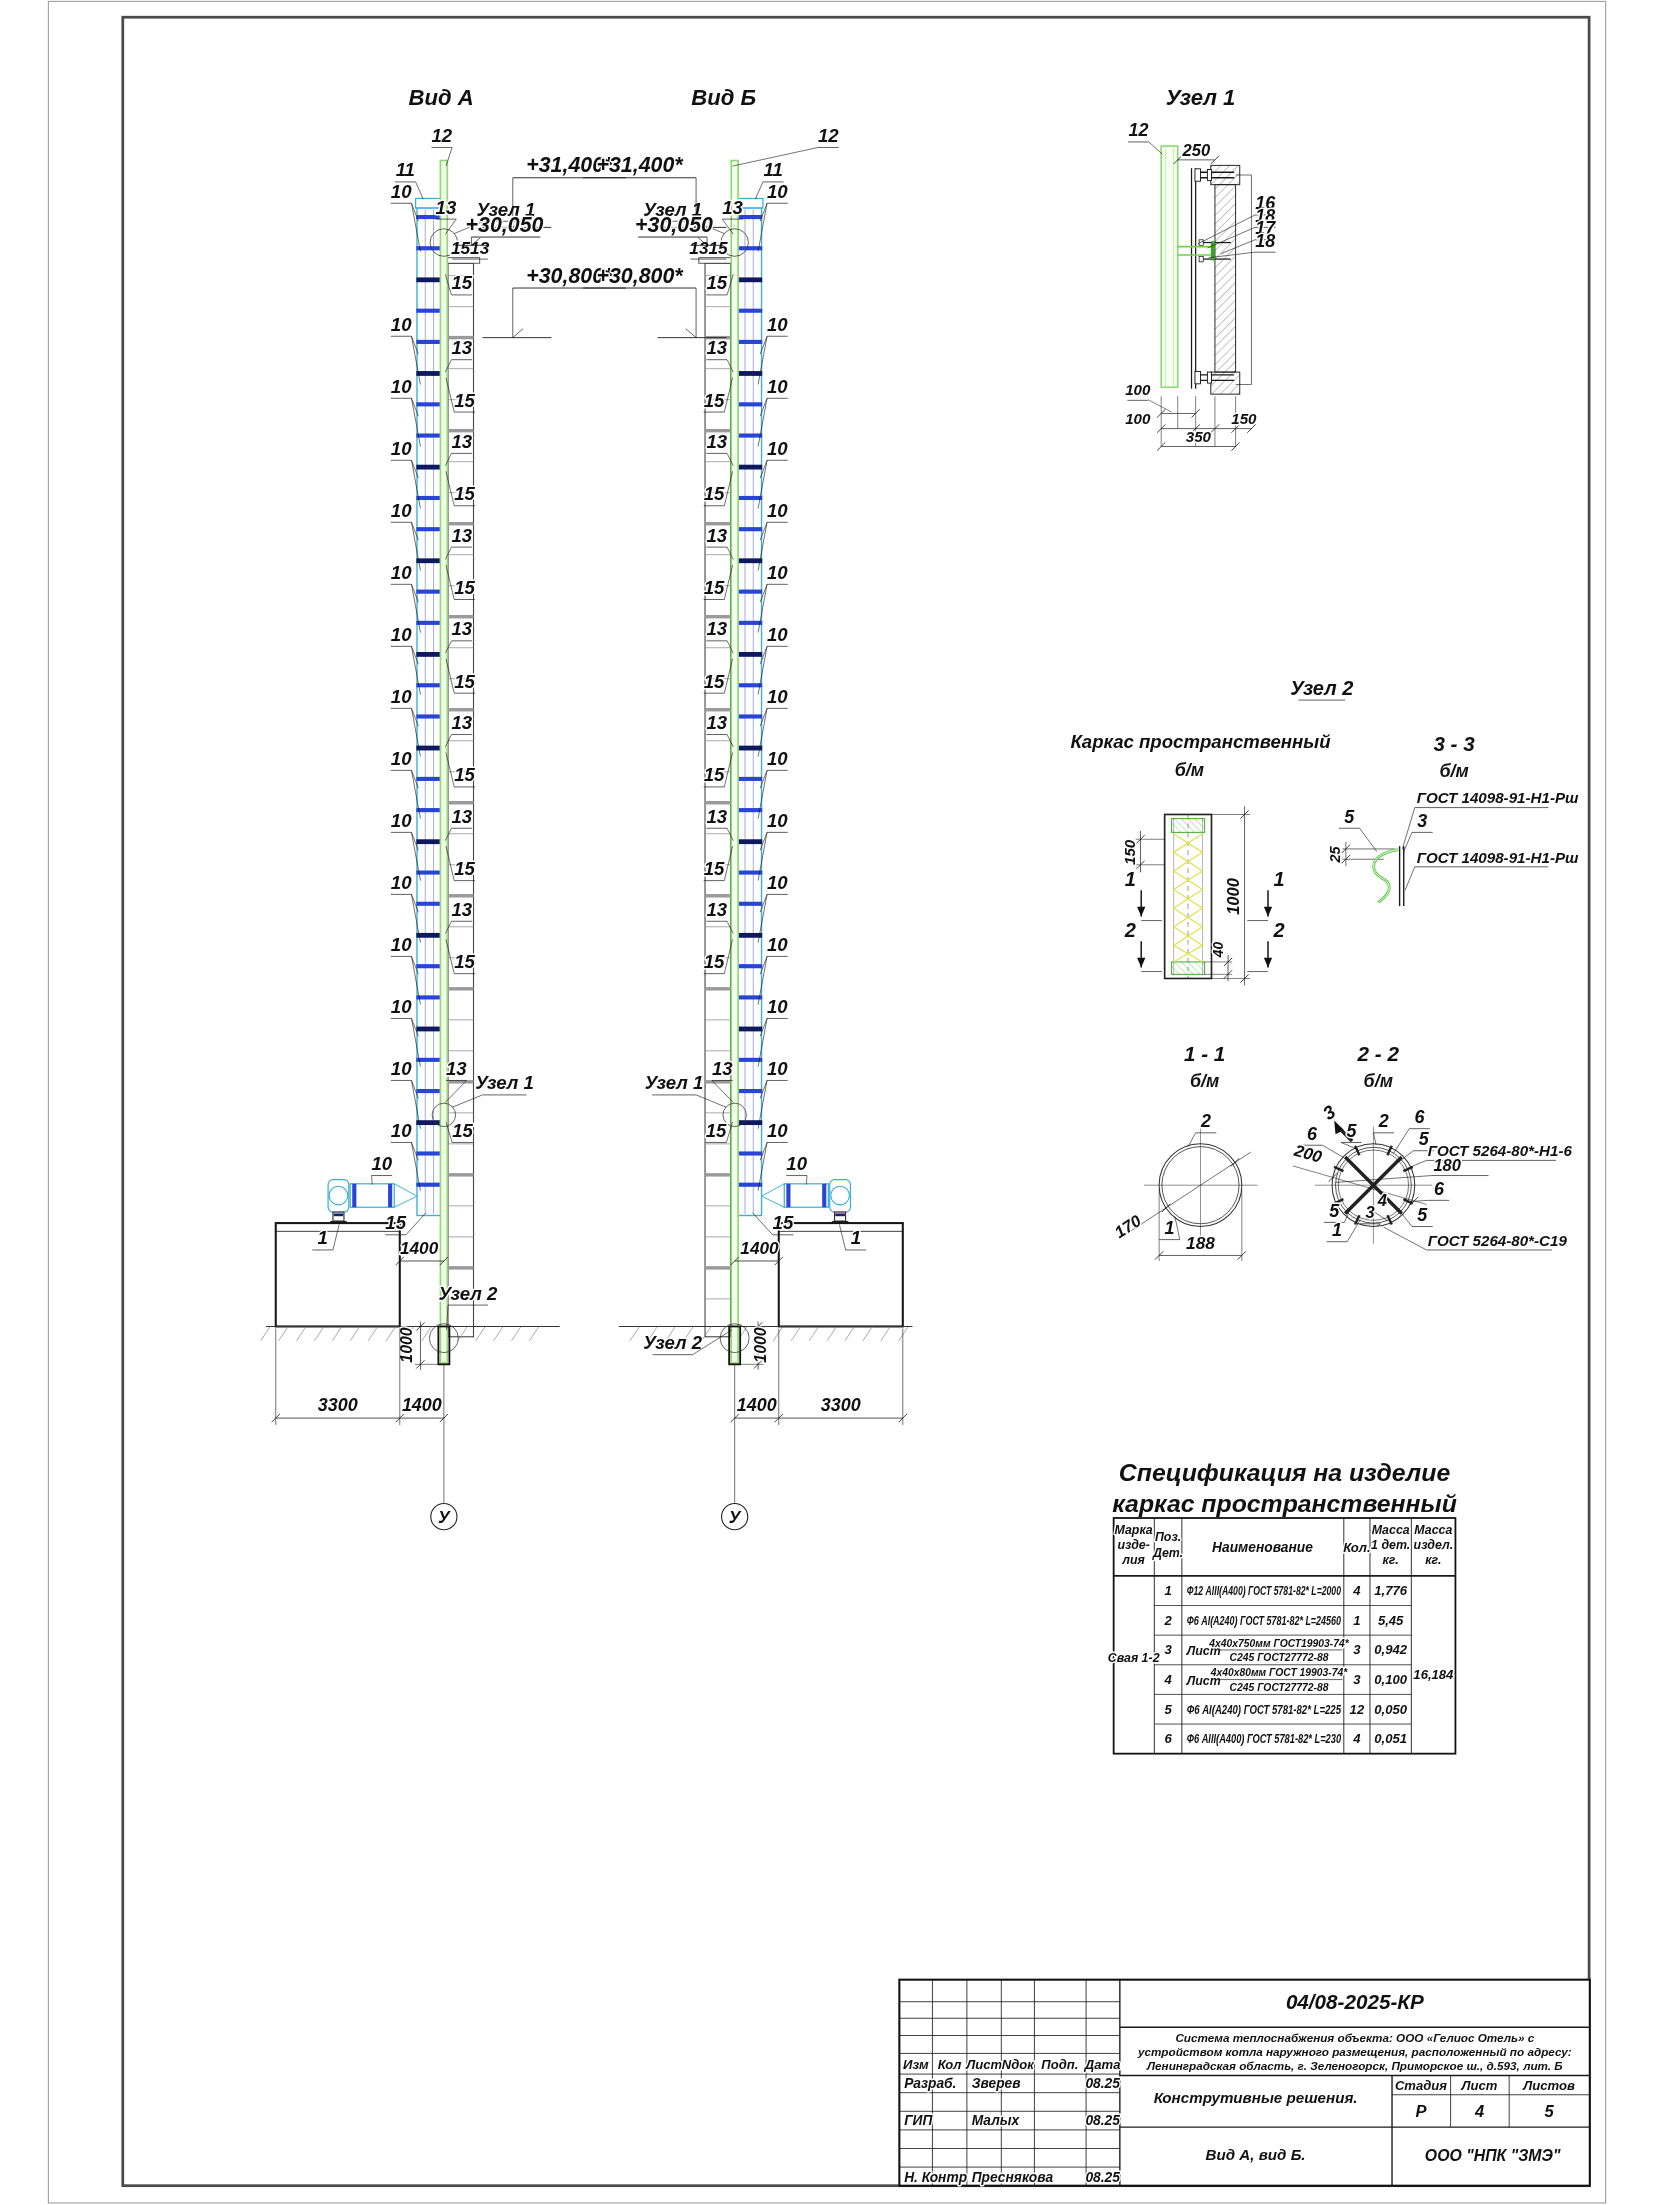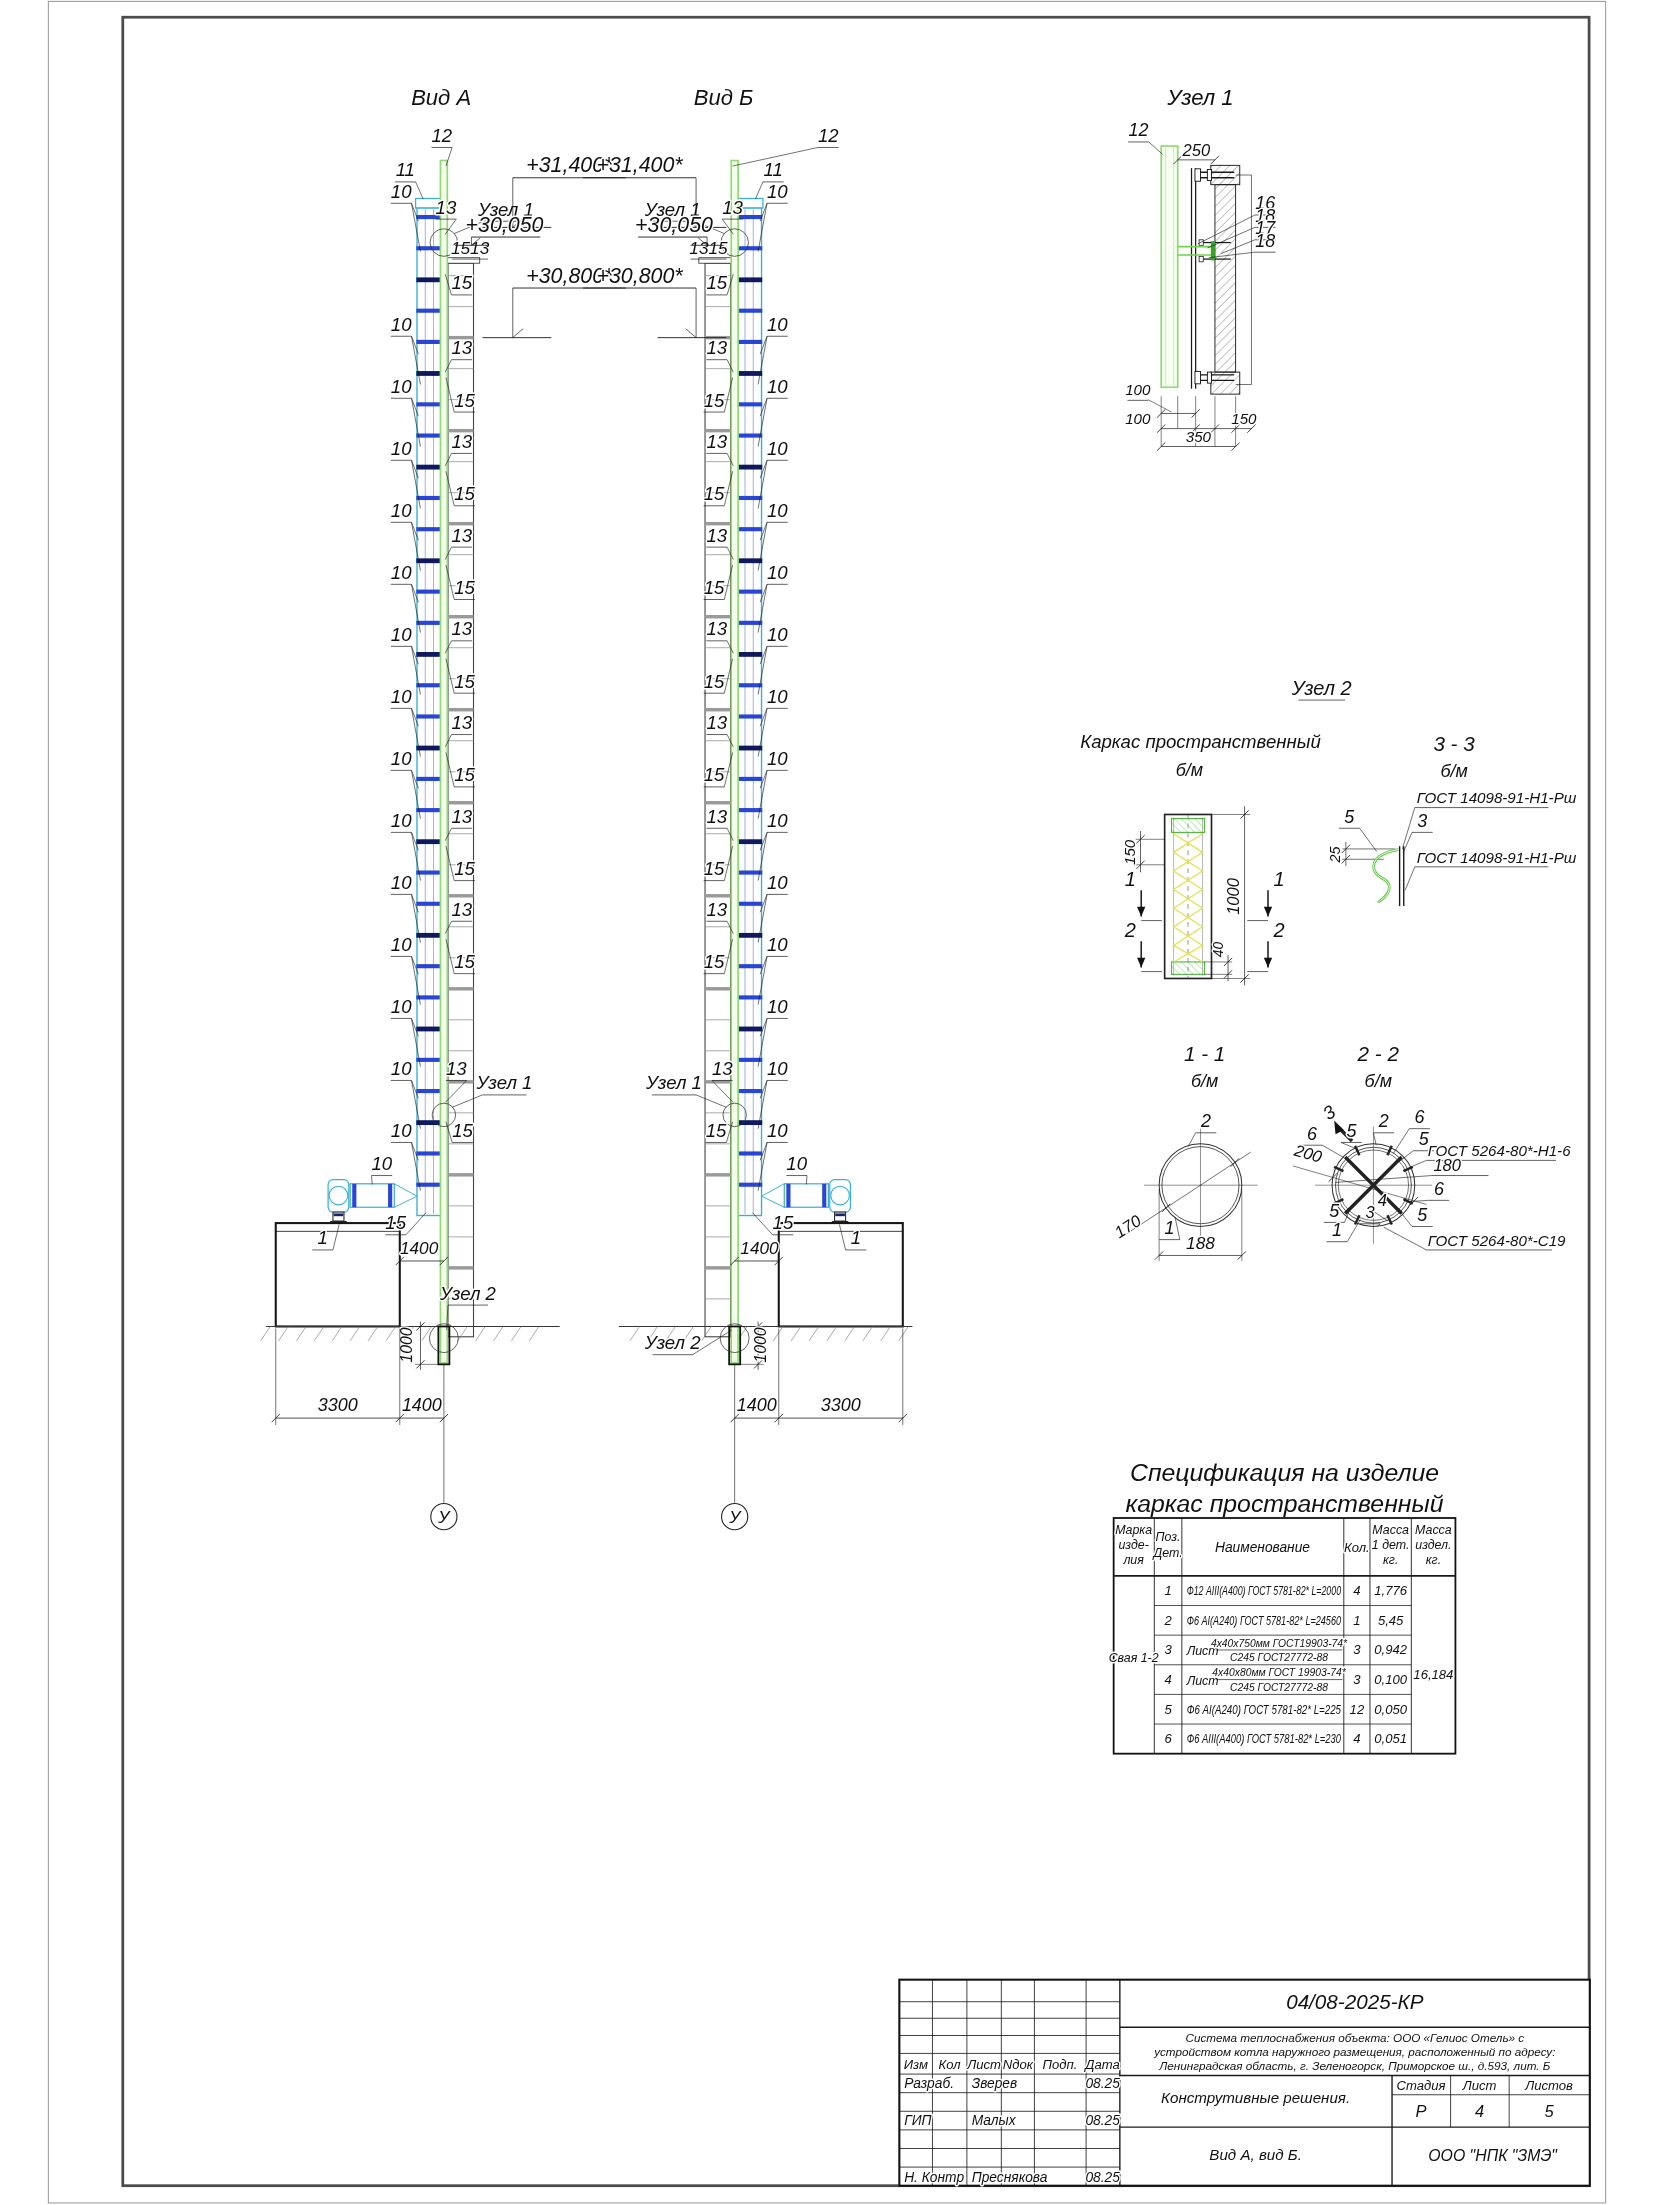--- a/index.html
+++ b/index.html
@@ -1,16 +1,16 @@
 <!DOCTYPE html>
 <html style="font-size:11px"><head>
 <meta charset="utf-8">
 <style>
   html,body{margin:0;padding:0;background:#fff;}
-  #page{position:relative;width:1654px;height:2205px;background:#fff;overflow:hidden;}
+  #page{position:relative;width:1654px;height:2205px;background:#fff;overflow:hidden;font-weight:bold;}
   svg{display:block;}
   svg text{
     font-family:"Liberation Sans","DejaVu Sans",sans-serif;
     font-style:italic;
     fill:#111;
     paint-order:stroke;
     stroke:#ffffff;
     stroke-width:4px;
     stroke-linejoin:round;
   }

